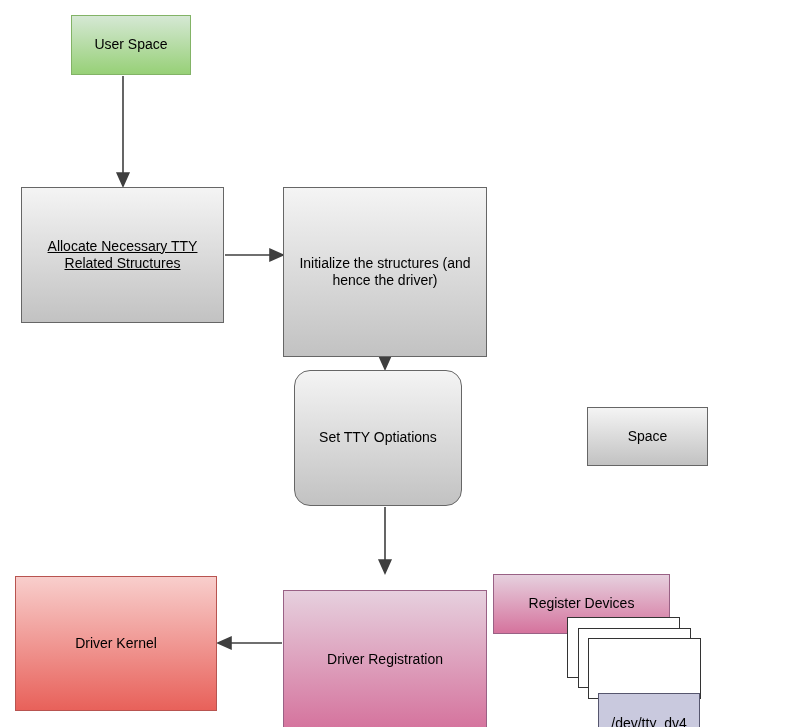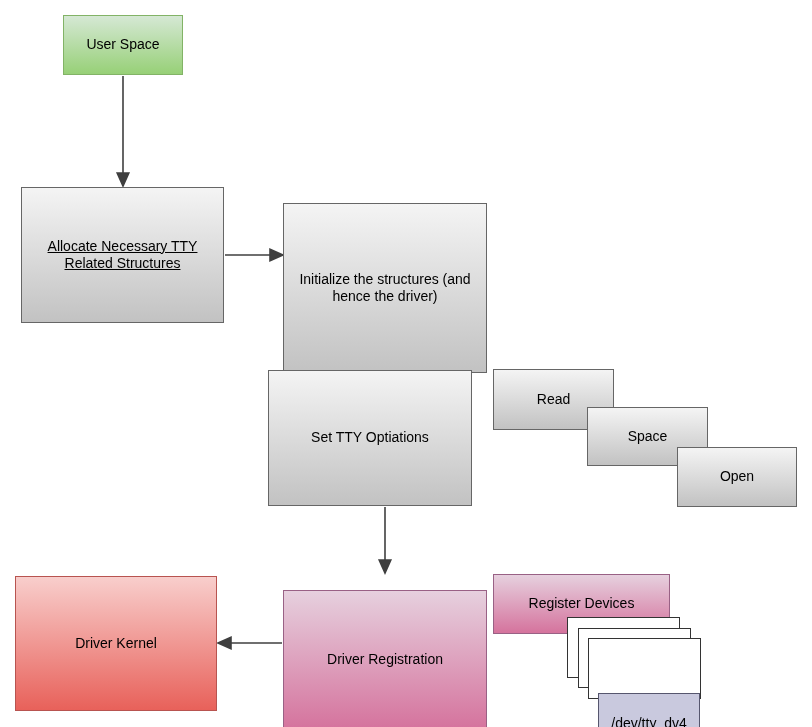--- a/index.html
+++ b/index.html
@@ -31,20 +31,21 @@
     justify-content: center;
     text-align: center;
     font-size: 14px;
     color: #000000;
     line-height: 1.25;
   }
   .node .lbl { display: inline-block; }
   .green {
     background: linear-gradient(#d5e8d4, #97d077);
     border: 1px solid #82b366;
+    margin-left: 8px;
   }
   .gray {
     background: linear-gradient(#f4f4f4, #c2c2c2);
     border: 1px solid #666666;
   }
   .pink {
     background: linear-gradient(#e6d0de, #d5739d);
     border: 1px solid #996185;
   }
   .red {
@@ -67,22 +68,22 @@
     top: 104px;
     width: 86px;
     text-align: center;
     font-size: 13px;
     line-height: 19px;
     color: #999999;
   }
   
   .n-user-space   { left: 63px;  top: 15px;  width: 120px; height: 60px; }
   .n-allocate     { left: 21px;  top: 187px; width: 203px; height: 136px; padding: 0 14px; text-decoration: underline; }
-  .n-initialize   { left: 283px; top: 187px; width: 204px; height: 170px; padding: 0 14px; margin-top: 16px; }
-  .n-set-tty      { left: 268px; top: 370px; width: 204px; height: 136px; }
+  .n-initialize   { left: 283px; top: 187px; width: 204px; height: 170px; padding: 0 14px; }
+  .n-set-tty      { left: 294px; top: 370px; width: 168px; height: 136px; border-radius: 16px; }
   .n-read         { left: 493px; top: 369px; width: 121px; height: 61px; }
   .n-write        { left: 587px; top: 407px; width: 121px; height: 59px; }
   .n-open         { left: 677px; top: 447px; width: 120px; height: 60px; }
   .n-driver-reg   { left: 283px; top: 574px; width: 204px; height: 140px; margin-top: 16px; }
   .n-linux-kernel { left: 15px;  top: 576px; width: 202px; height: 135px; }
   .n-register-dev { left: 493px; top: 574px; width: 177px; height: 60px; }
   .card-1         { left: 567px; top: 617px; width: 113px; height: 61px; }
   .card-2         { left: 578px; top: 628px; width: 113px; height: 60px; }
   .card-3         { left: 588px; top: 638px; width: 113px; height: 61px; }
   .card-front     { left: 598px; top: 648px; width: 102px; height: 61px; margin-top: 45px; }
@@ -125,31 +126,25 @@
   </div>
 
   <div class="node gray n-initialize">
     <span class="lbl">Initialize the structures (and hence the driver)</span>
   </div>
 
   <div class="node gray n-set-tty">
     <span class="lbl">Set TTY Optiations</span>
   </div>
 
-  <div class="node gray n-read">
-    <span class="lbl">Read</span>
-  </div>
 
   <div class="node gray n-write">
     <span class="lbl">Space</span>
   </div>
 
-  <div class="node gray n-open">
-    <span class="lbl">Open</span>
-  </div>
 
   <div class="node red n-linux-kernel">
     <span class="lbl">Driver Kernel</span>
   </div>
 
   <div class="node pink n-driver-reg">
     <span class="lbl">Driver Registration</span>
   </div>
 
   <div class="node pink n-register-dev">

